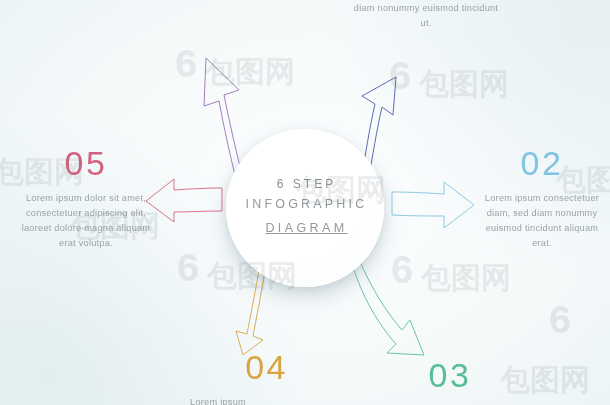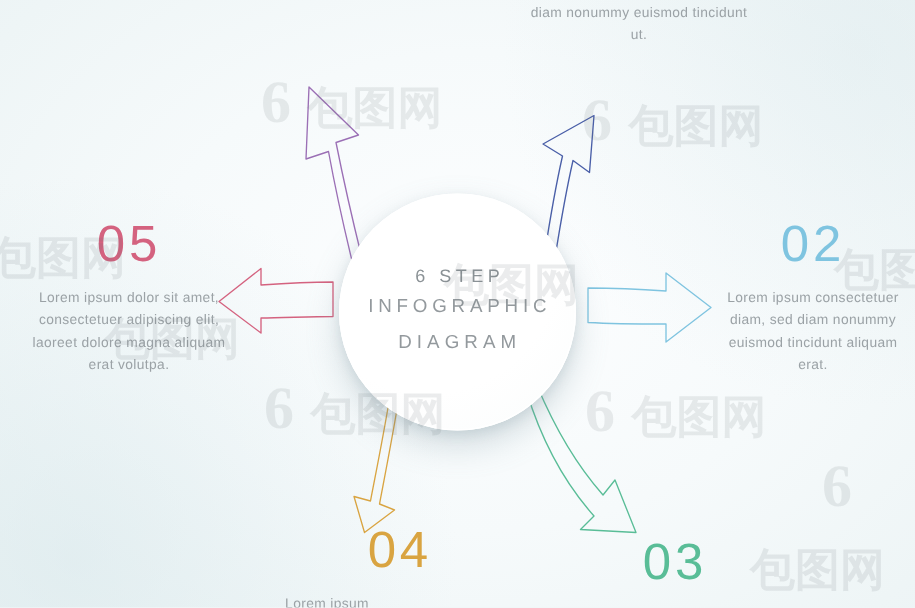--- a/index.html
+++ b/index.html
@@ -69,20 +69,21 @@
     line-height: 1.9;
     text-indent: 3px;
   }
   .cc-line3 {
     font-size: 12.5px;
     letter-spacing: 3.4px;
     color: #93999d;
     font-weight: 400;
     line-height: 1.9;
     text-indent: 3px;
+    text-decoration: underline;
   }
 
   
   .arrows {
     position: absolute;
     left: 0; top: 0;
     width: 610px; height: 405px;
     z-index: 4;
   }
 
@@ -118,21 +119,21 @@
   
   .watermark {
     position: absolute;
     inset: 0;
     z-index: 8;
     pointer-events: none;
     opacity: 0.13;
   }
   .wm-tile {
     position: absolute;
-    font-family: Liberation Serif, serif;
+    font-family: Liberation Mono, monospace;
     color: #6a7478;
     white-space: nowrap;
     font-weight: 700;
   }
 </style>
 </head>
 <body>
 
 <div id="canvas">
 

